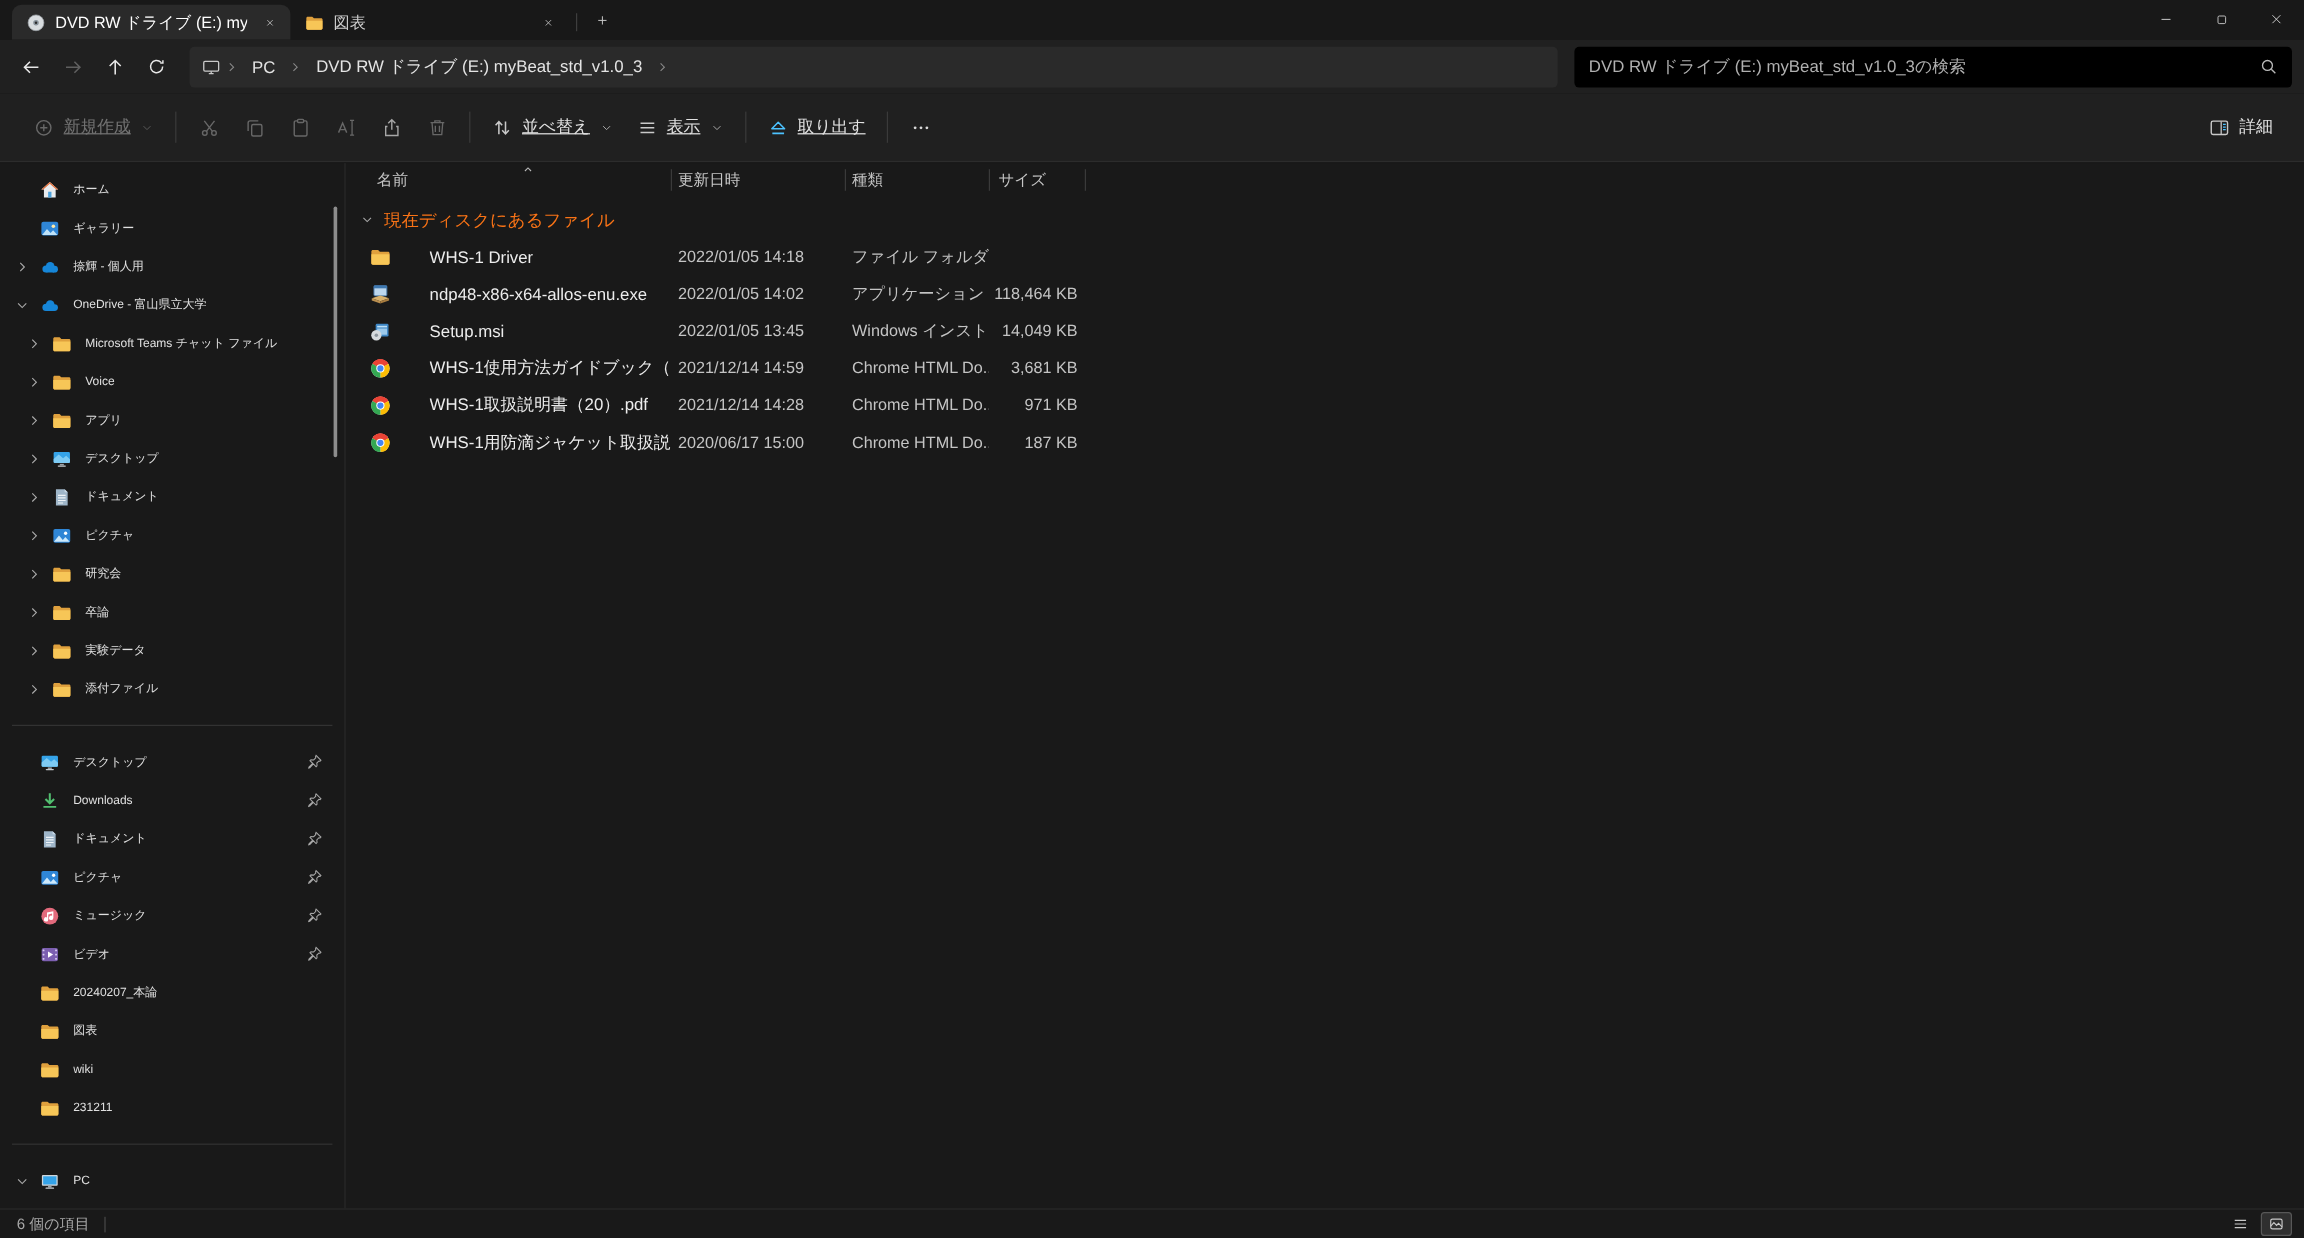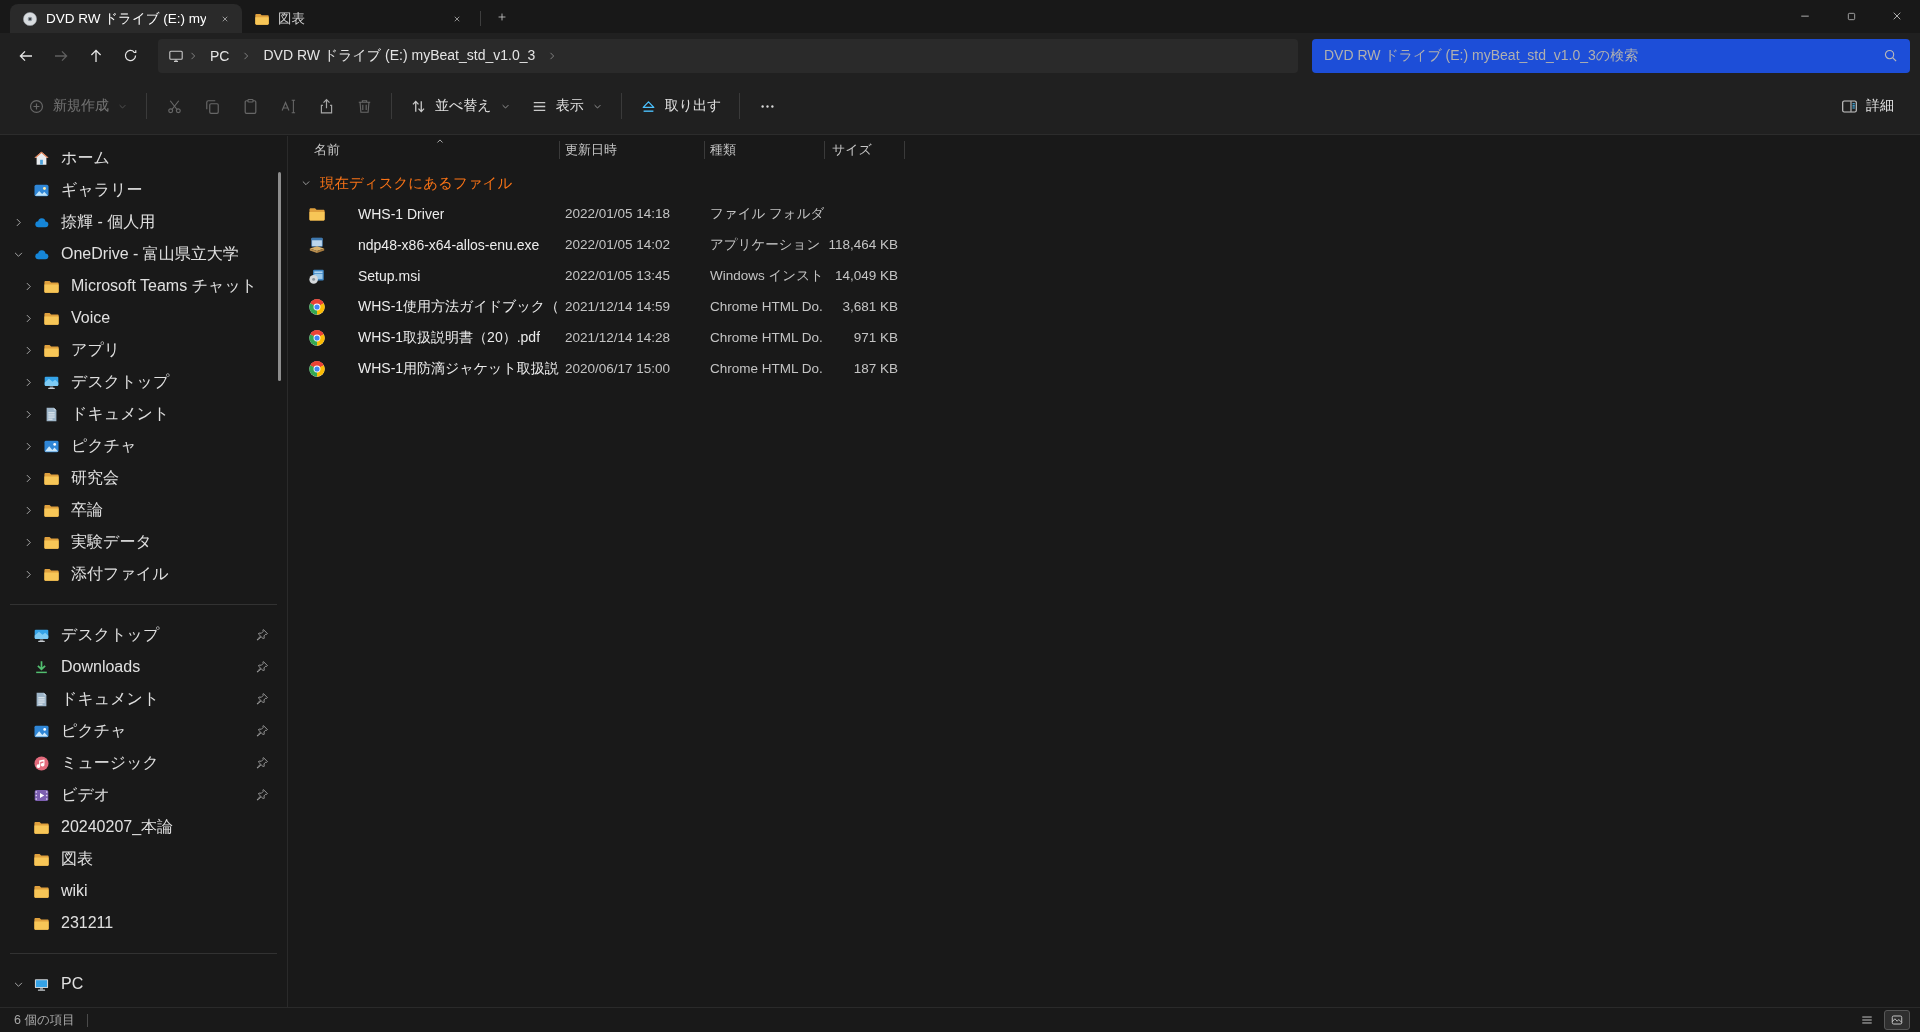--- a/index.html
+++ b/index.html
@@ -24,36 +24,36 @@
   .win-btn { width:46px; height:32px; display:flex; align-items:center; justify-content:center; }
 
   
   .navbar { height:45px; background:#202020; display:flex; align-items:center; padding:0 10px 0 8px; }
   .nav-btn { width:35px; height:34px; display:flex; align-items:center; justify-content:center; border-radius:4px; }
   .breadcrumb { margin-left:10px; width:1140px; height:34px; background:#2a2a2a; border-radius:4px; display:flex; align-items:center; padding:0 10px; gap:3px; font-size:14px; color:#e4e4e4; }
   .crumbs { display:flex; align-items:center; gap:3px; }
   .crumb-group { display:flex; align-items:center; gap:3px; }
   .crumb { padding:3px 8px; border-radius:3px; white-space:nowrap; }
   .crumb-chev { opacity:.75; }
-  .searchbox { margin-left:14px; flex:1; height:34px; background:#1d4ed8; border-radius:4px; display:flex; align-items:center; padding:0 12px; font-size:14px; color:#b0b0b0; }
+  .searchbox { margin-left:14px; flex:1; height:34px; background:#000000; border-radius:4px; display:flex; align-items:center; padding:0 12px; font-size:14px; color:#b0b0b0; }
   .search-text { flex:1; white-space:nowrap; overflow:hidden; }
 
   
-  .toolbar { position:relative; height:57px; background:#202020; border-bottom:1px solid #2c2c2c; display:flex; align-items:center; padding:0 18px; }
+  .toolbar { position:relative; height:57px; background:#202020; border-bottom:1px solid #2c2c2c; display:flex; align-items:center; padding:0 18px;text-decoration:underline; }
   .tb-btn { display:flex; align-items:center; gap:8px; height:36px; padding:0 10px; border-radius:4px; font-size:14px; color:#e2e2e2; white-space:nowrap; }
   .tb-icon-btn { width:38px; height:36px; display:flex; align-items:center; justify-content:center; border-radius:4px; }
   .tb-divider { width:1px; height:26px; background:#3a3a3a; margin:0 8px; }
   .disabled { opacity:.42; }
   .semidim { opacity:.8; }
   .tb-details { position:absolute; right:18px; top:10px; display:flex; align-items:center; gap:8px; height:36px; padding:0 8px; border-radius:4px; font-size:14px; color:#e2e2e2; }
 
   
   .main { position:absolute; left:0; right:0; top:136px; bottom:25px; display:flex; background:#191919; }
   .sidebar { width:288px; position:relative; padding-top:6px; border-right:1px solid #2a2a2a; overflow:hidden; }
-  .side-item { height:32px; display:flex; align-items:center; padding:0 10px 0 12px; font-size:16px; color:#e0e0e0; border-radius:4px; }
+  .side-item { height:32px; display:flex; align-items:center; padding:0 10px 0 12px; font-size:10px; color:#e0e0e0; border-radius:4px; }
   .side-item.ind1 { padding-left:22px; }
   .chev { width:13px; height:13px; margin-right:8px; }
   .s-icon { width:17px; height:17px; margin-right:11px; }
   .s-label { white-space:nowrap; overflow:hidden; flex:1; }
   .pin { width:14px; height:14px; margin-left:auto; margin-right:8px; }
   .side-sep { height:1px; background:#323232; margin:14px 10px; }
   .side-scrollthumb { position:absolute; right:6px; top:36px; width:3px; height:209px; border-radius:2px; background:#8d8d8d; }
 
   .filepane { flex:1; position:relative; overflow:hidden; }
   .col-headers { position:relative; height:28px; display:grid; grid-template-columns:259px 145px 120px 80px; margin-left:12px; align-items:center; font-size:13px; color:#c6c6c6; }

